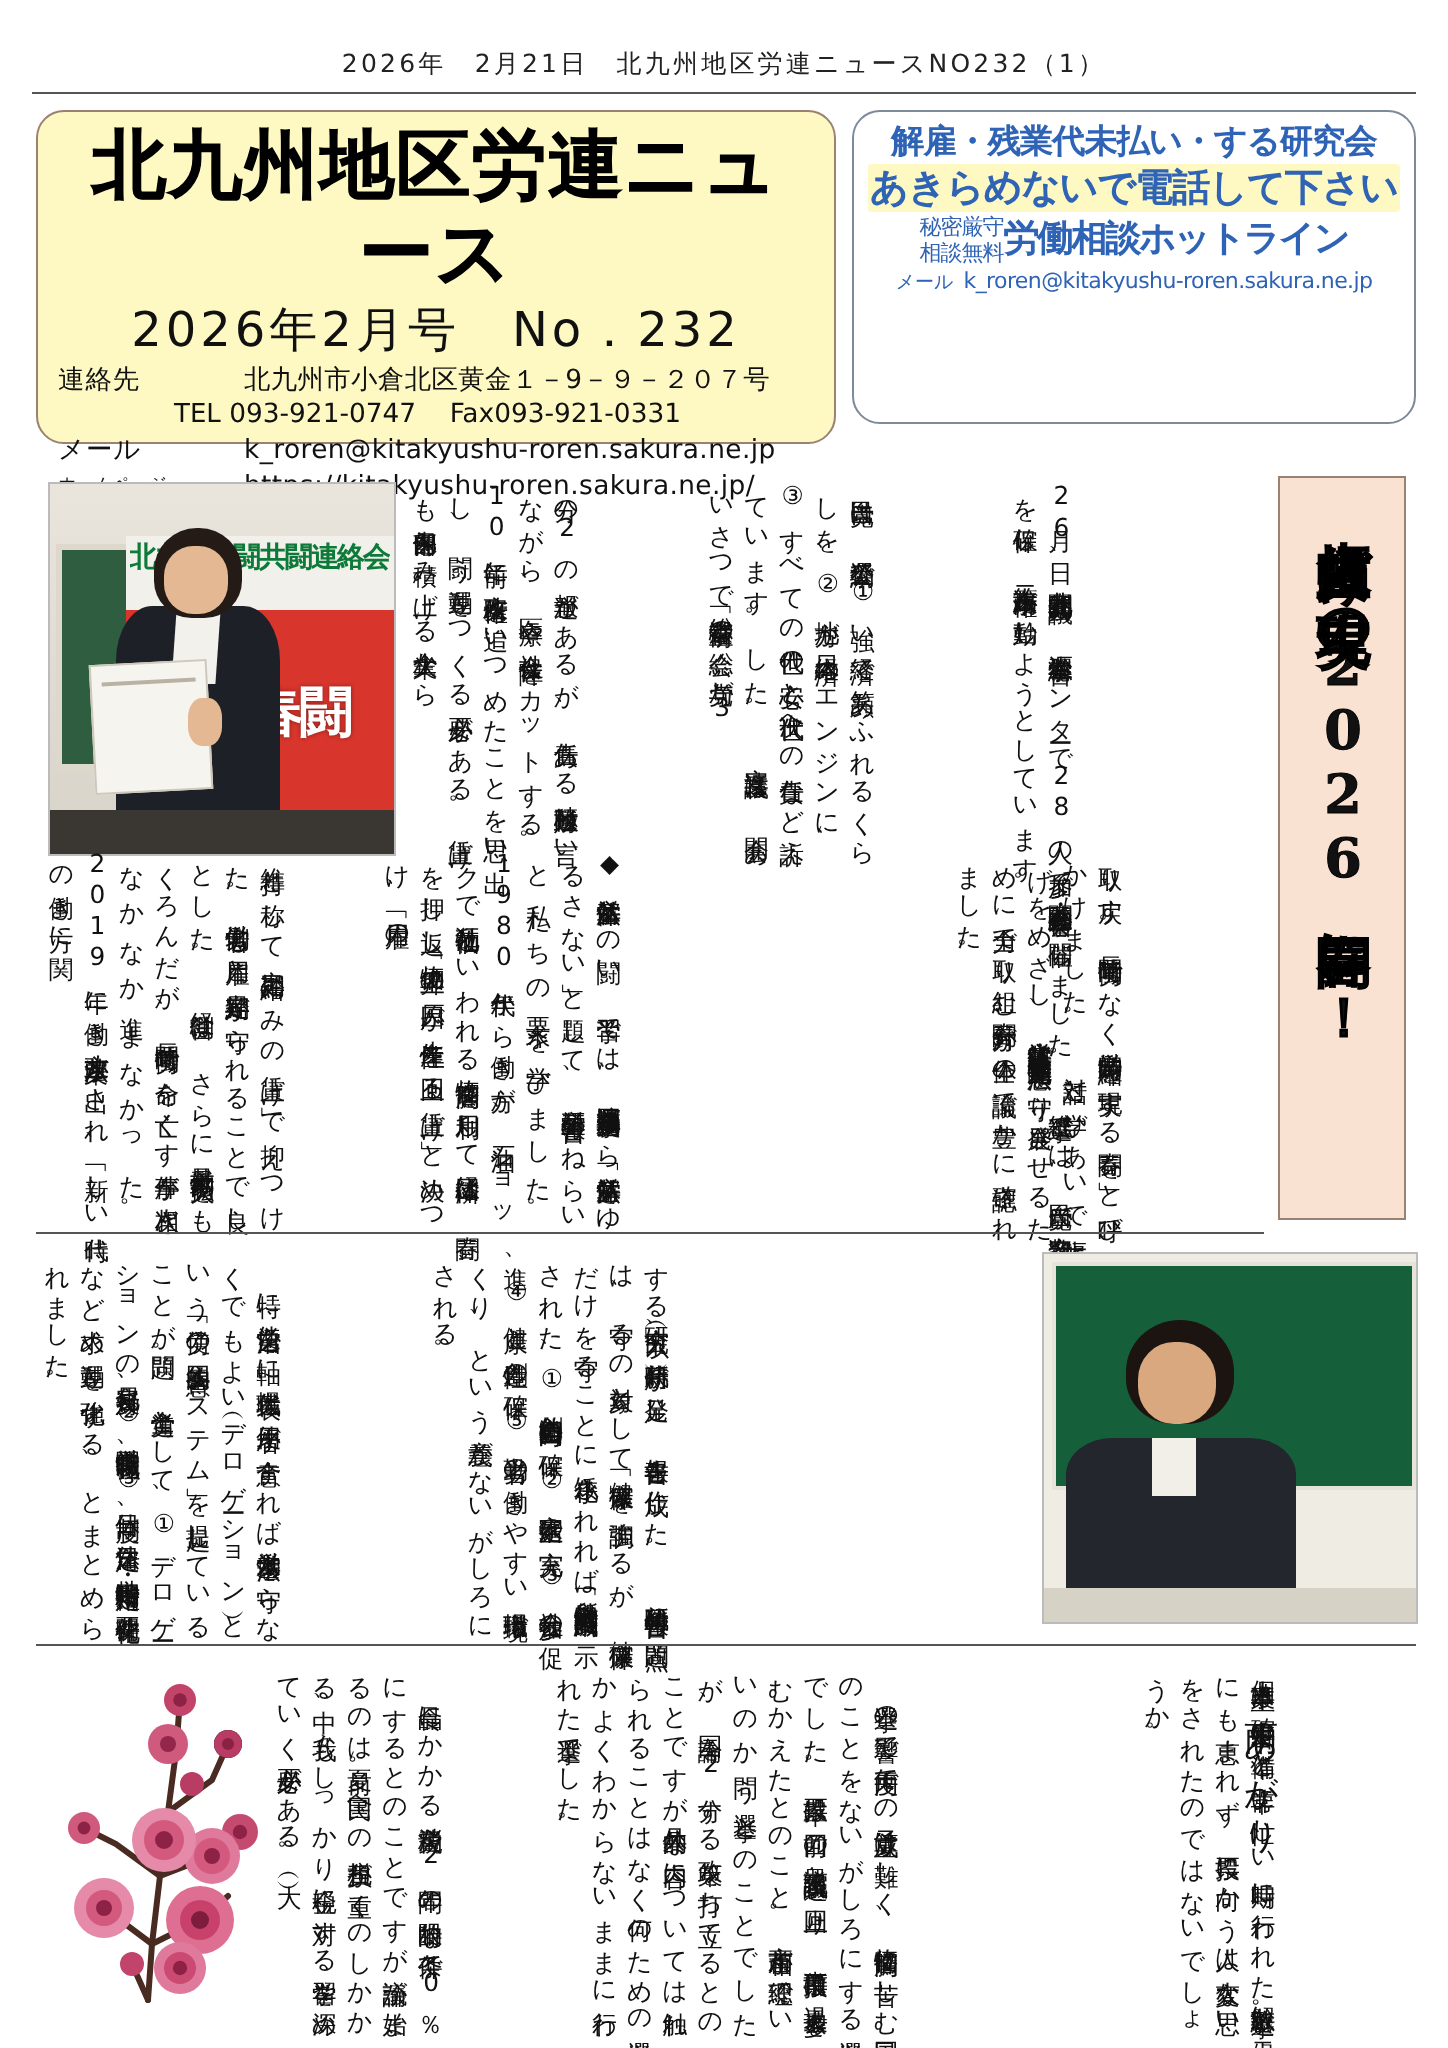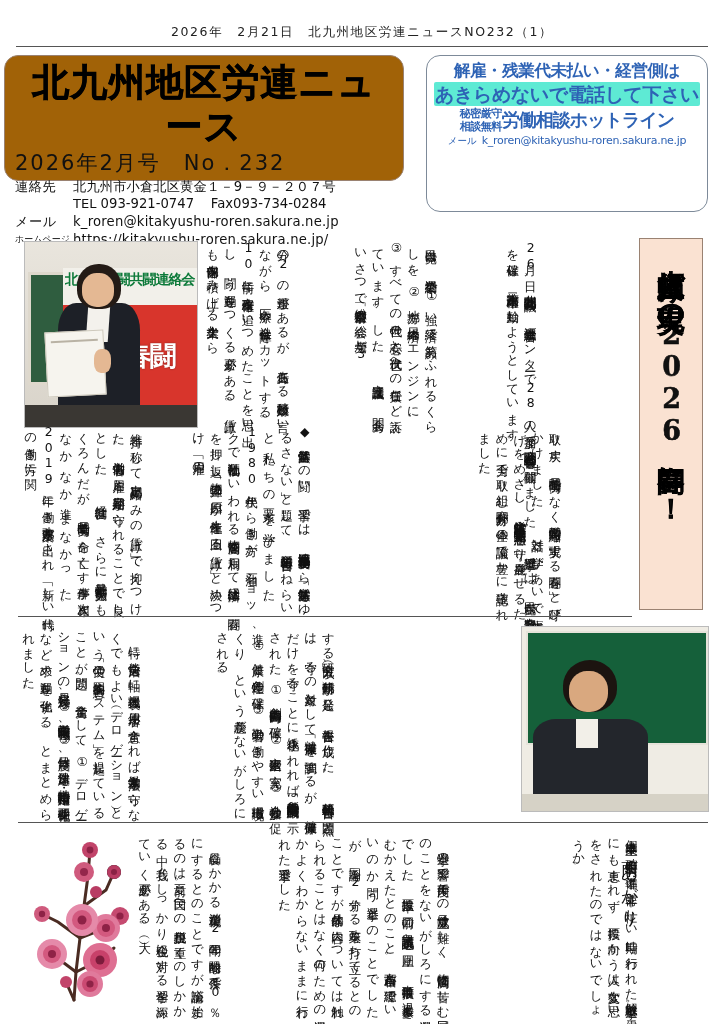--- a/index.html
+++ b/index.html
@@ -15,56 +15,56 @@
   .dateline{
     position:absolute;left:0;top:24px;width:724px;
     text-align:center;font-size:12.5px;letter-spacing:1.6px;color:#222;
   }
   .rule-top{
     position:absolute;left:16px;top:46px;width:692px;height:1px;background:#555;
   }
 
   
   .masthead{
-    position:absolute;left:4px;top:55px;width:400px;height:126px;
-    background:#a16207;border:1.5px solid #9a8272;border-radius:14px;
+    position:absolute;left:18px;top:55px;width:400px;height:167px;
+    background:#fef9c3;border:1.5px solid #9a8272;border-radius:14px;
     box-sizing:border-box;padding:4px 10px 0 10px;
   }
   .mh-title{
     font-family:"DejaVu Serif","Liberation Serif",serif;
     font-weight:bold;font-size:37px;line-height:44px;text-align:center;
     letter-spacing:1px;color:#000;
     -webkit-text-stroke:0.6px #000;
   }
   .mh-issue{
-    font-size:21px;text-align:left;letter-spacing:2px;margin-top:1px;color:#111;
-  }
-  .mh-row{display:flex;font-size:13.2px;line-height:17px;color:#111;margin-top:1px;}
+    font-size:24px;text-align:center;letter-spacing:2px;margin-top:1px;color:#111;
+  }
+  .mh-row{display:flex;font-size:13.2px;line-height:17px;color:#111;margin-top:1px;gap:35px;}
   .mh-label{width:58px;flex:none;letter-spacing:.5px;}
   .mh-label.tiny{font-size:9px;letter-spacing:0;line-height:17px;}
   .mh-val{flex:1;letter-spacing:.2px;}
   .mh-indent{padding-left:58px;font-size:13.2px;line-height:17px;}
 
   
   .hotline{
     position:absolute;left:426px;top:55px;width:282px;height:157px;
     background:#ffffff;border:1.5px solid #7d8a99;border-radius:14px;
     box-sizing:border-box;padding:5px 7px 0 7px;color:#2e63b5;
   }
   .hl-l1{
     font-weight:bold;font-size:16.5px;text-align:center;letter-spacing:-0.4px;
     color:#2e63b5;line-height:20px;
   }
   .hl-l2{
     font-weight:bold;font-size:19px;text-align:center;letter-spacing:-0.5px;
-    color:#2e63b5;line-height:24px;background:#5eead4;border-radius:2px;margin:1px 0;
+    color:#2e63b5;line-height:24px;background:#fef9c3;border-radius:2px;margin:1px 0;
   }
   .hl-l3{display:flex;align-items:center;justify-content:center;margin-top:1px;}
   .hl-small2{
-    font-weight:bold;font-size:11px;line-height:13px;color:#2e63b5;
+    font-weight:normal;font-size:11px;line-height:13px;color:#2e63b5;
     text-align:right;flex:none;letter-spacing:-0.5px;
   }
   .hl-big{
     font-weight:bold;font-size:18px;letter-spacing:-1px;color:#2e63b5;line-height:26px;
   }
   .hl-tel{
     font-weight:bold;font-size:28px;text-align:center;letter-spacing:-0.5px;
     color:#2e63b5;line-height:32px;margin-top:2px;
   }
   .hl-mail{
@@ -177,36 +177,36 @@
 
     <div class="mh-row">
       <span class="mh-label">連絡先</span>
       <span class="mh-val">北九州市小倉北区黄金１－9－９－２０７号</span>
     </div>
 
     <div class="mh-indent">
       <span class="sml" style="font-size:13px;">TEL</span>
       <span>093-921-0747</span>
       &nbsp;&nbsp;
-      <span>Fax093-734-0284</span>
+      <span>Fax093-921-0331</span>
     </div>
 
     <div class="mh-row">
       <span class="mh-label">メール</span>
       <span class="mh-val">k_roren@kitakyushu-roren.sakura.ne.jp</span>
     </div>
 
     <div class="mh-row">
       <span class="mh-label tiny">ホームページ</span>
       <span class="mh-val">https://kitakyushu-roren.sakura.ne.jp/</span>
     </div>
   </div>
 
   <div class="hotline">
-    <div class="hl-l1">解雇・残業代未払い・経営側は</div>
+    <div class="hl-l1">解雇・残業代未払い・する研究会</div>
     <div class="hl-l2">あきらめないで電話して下さい</div>
     <div class="hl-l3">
       <span class="hl-small2">
         <span style="display:block">秘密厳守</span>
         <span style="display:block">相談無料</span>
       </span>
       <span class="hl-big">労働相談ホットライン</span>
     </div>
     <div class="hl-mail">
       <span class="lbl">メール</span>

